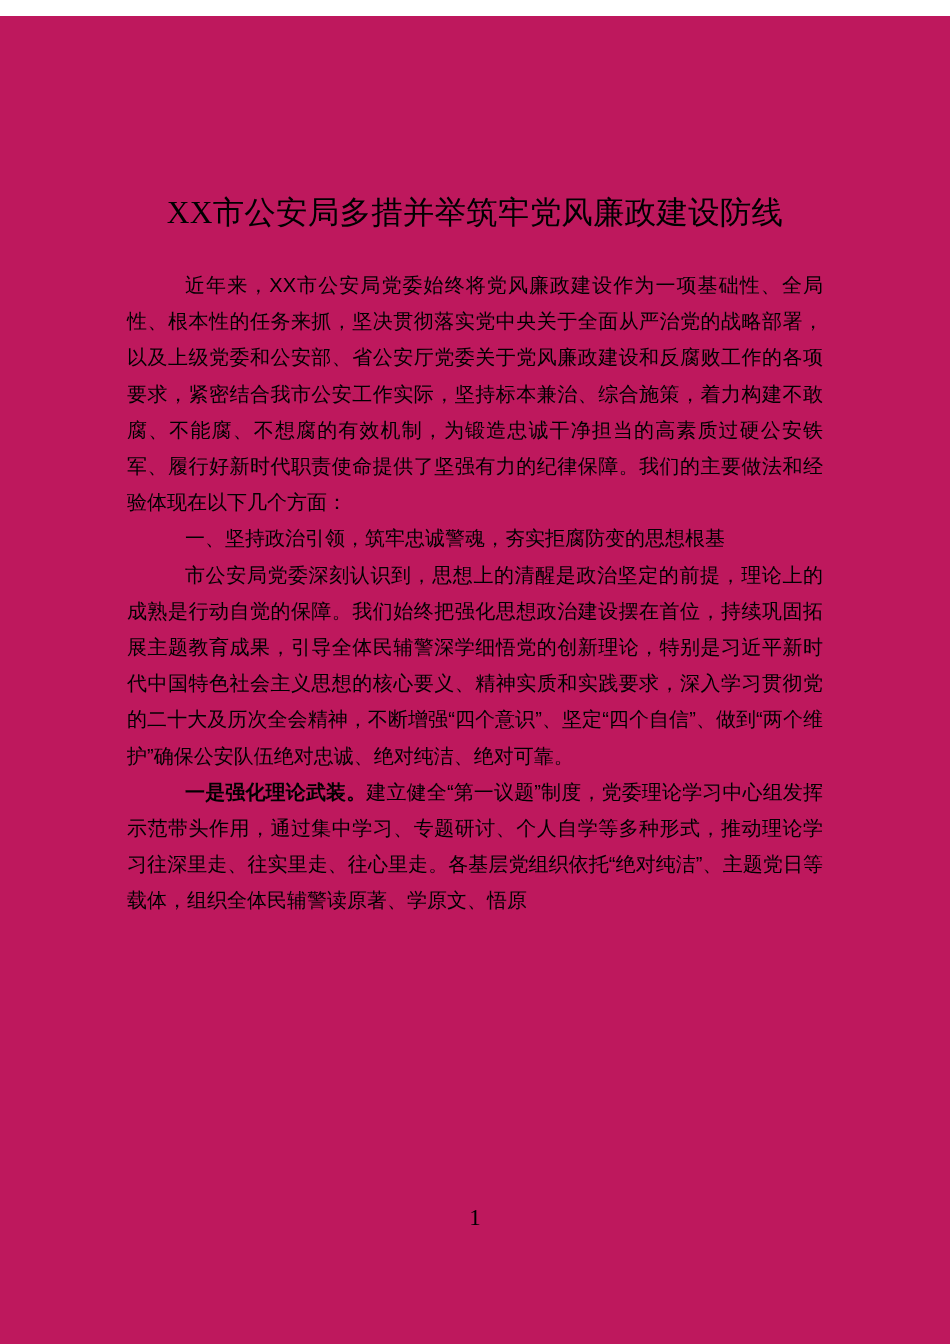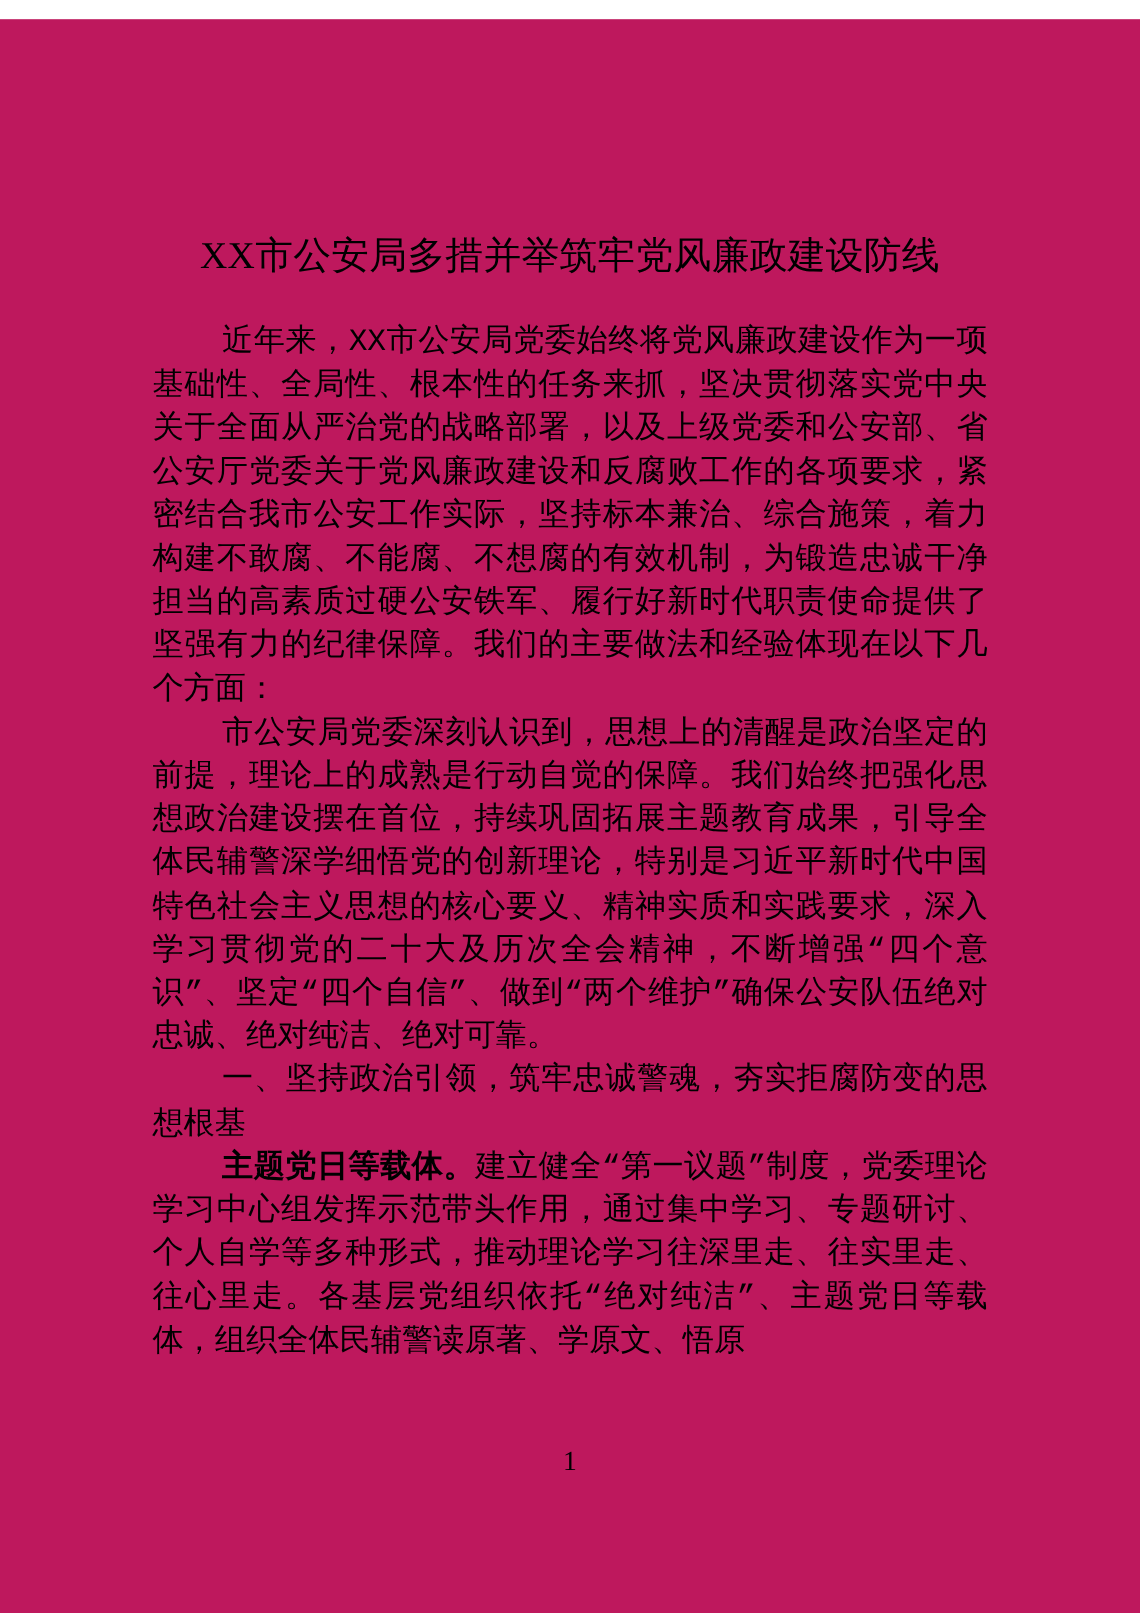--- a/index.html
+++ b/index.html
@@ -36,29 +36,28 @@
     font-weight: 400;
     letter-spacing: 0.2px;
     margin: 0 0 0 0;
     padding: 0 0 0 0;
     word-break: break-all;
     font-family: "Liberation Sans", "DejaVu Sans", sans-serif;
   }
 
   
   .para {
-    font-size: 26px;
+    font-size: 20px;
     line-height: 36.2px;
     text-align: justify;
     text-justify: inter-ideograph;
     margin: 0;
     padding: 0;
     word-break: break-all;
     letter-spacing: 0px;
-    font-family: Liberation Mono, monospace;
   }
 
   .para.indent {
     text-indent: 58px;
   }
 
   .para.first {
     margin-top: 18px;
   }
 
@@ -89,23 +88,23 @@
 <div class="page">
 
   <div class="doc-body">
 
     <h1 class="doc-title">
       <span class="latin">XX</span><span>市公安局多措并举筑牢党风廉政建设防线</span>
     </h1>
 
     <p class="para indent first">近年来，XX市公安局党委始终将党风廉政建设作为一项基础性、全局性、根本性的任务来抓，坚决贯彻落实党中央关于全面从严治党的战略部署，以及上级党委和公安部、省公安厅党委关于党风廉政建设和反腐败工作的各项要求，紧密结合我市公安工作实际，坚持标本兼治、综合施策，着力构建不敢腐、不能腐、不想腐的有效机制，为锻造忠诚干净担当的高素质过硬公安铁军、履行好新时代职责使命提供了坚强有力的纪律保障。我们的主要做法和经验体现在以下几个方面：</p>
 
+    <p class="para indent">一、坚持政治引领，筑牢忠诚警魂，夯实拒腐防变的思想根基</p>
+
     <p class="para indent">市公安局党委深刻认识到，思想上的清醒是政治坚定的前提，理论上的成熟是行动自觉的保障。我们始终把强化思想政治建设摆在首位，持续巩固拓展主题教育成果，引导全体民辅警深学细悟党的创新理论，特别是习近平新时代中国特色社会主义思想的核心要义、精神实质和实践要求，深入学习贯彻党的二十大及历次全会精神，不断增强“四个意识”、坚定“四个自信”、做到“两个维护”确保公安队伍绝对忠诚、绝对纯洁、绝对可靠。</p>
 
-    <p class="para indent">一、坚持政治引领，筑牢忠诚警魂，夯实拒腐防变的思想根基</p>
-
-    <p class="para indent"><span class="lead">主题党日等载体。</span><span>建立健全“第一议题”制度，党委理论学习中心组发挥示范带头作用，通过集中学习、专题研讨、个人自学等多种形式，推动理论学习往深里走、往实里走、往心里走。各基层党组织依托“绝对纯洁”、主题党日等载体，组织全体民辅警读原著、学原文、悟原</span></p>
+    <p class="para indent"><span class="lead">一是强化理论武装。</span><span>建立健全“第一议题”制度，党委理论学习中心组发挥示范带头作用，通过集中学习、专题研讨、个人自学等多种形式，推动理论学习往深里走、往实里走、往心里走。各基层党组织依托“绝对纯洁”、主题党日等载体，组织全体民辅警读原著、学原文、悟原</span></p>
 
   </div>
 
   <div class="page-number">1</div>
 
 </div>
 
 </body></html>

